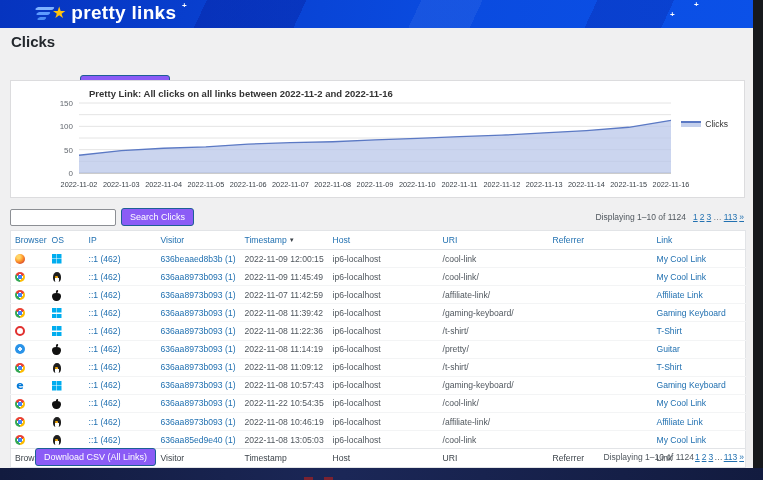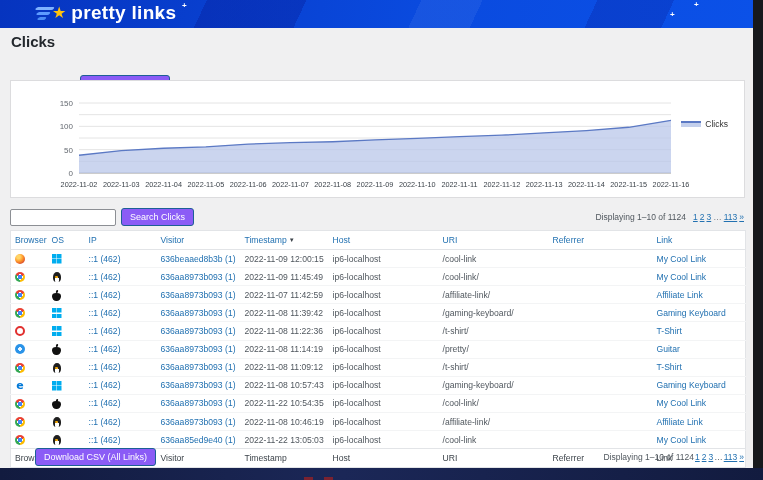--- a/index.html
+++ b/index.html
@@ -115,20 +115,21 @@
     <span class="sparkle" style="left:670px; top:12px">+</span>
   </div>
 
   <h1 class="page-title">Clicks</h1>
   <div class="filter-row">
     <span class="filter-label">For All Links:</span>
     <button class="btn">Customize Report</button>
   </div>
 
   <div class="chart-card">
+    <div class="chart-title">Pretty Link: All clicks on all links between 2022-11-2 and 2022-11-16</div>
     <div class="chart-svg" id="chart-holder"><svg width="733" height="96">
           <line x1="68" x2="660" y1="72" y2="72" stroke="#9a9a9a" stroke-width="1"></line>
           <line x1="68" x2="660" y1="60.333333333333336" y2="60.333333333333336" stroke="#e4e4e4" stroke-width="1"></line>
           <line x1="68" x2="660" y1="48.66666666666667" y2="48.66666666666667" stroke="#e4e4e4" stroke-width="1"></line>
           <line x1="68" x2="660" y1="37" y2="37" stroke="#e4e4e4" stroke-width="1"></line>
           <line x1="68" x2="660" y1="25.333333333333336" y2="25.333333333333336" stroke="#e4e4e4" stroke-width="1"></line>
           <line x1="68" x2="660" y1="13.666666666666664" y2="13.666666666666664" stroke="#e4e4e4" stroke-width="1"></line>
           <line x1="68" x2="660" y1="2" y2="2" stroke="#e4e4e4" stroke-width="1"></line>
           <text x="62" y="75" text-anchor="end" font-size="8" fill="#646970">0</text>
           <text x="62" y="51.66666666666667" text-anchor="end" font-size="8" fill="#646970">50</text>
@@ -308,21 +309,21 @@
     <td>/affiliate-link/</td>
     <td></td>
     <td class="lnk">Affiliate Link</td>
   </tr>
 
   <tr>
     <td><span class="bicon b-chrome"></span></td>
     <td><span class="oicon o-linux"></span></td>
     <td class="lnk">::1 (462)</td>
     <td class="lnk">636aa85ed9e40 (1)</td>
-    <td>2022-11-22 13:05:03</td>
+    <td>2022-11-08 13:05:03</td>
     <td>ip6-localhost</td>
     <td>/cool-link</td>
     <td></td>
     <td class="lnk">My Cool Link</td>
   </tr>
 </tbody>
     <tfoot>
         <tr id="tfoot-row">
           <th>Browser</th>
           <th>OS</th>

